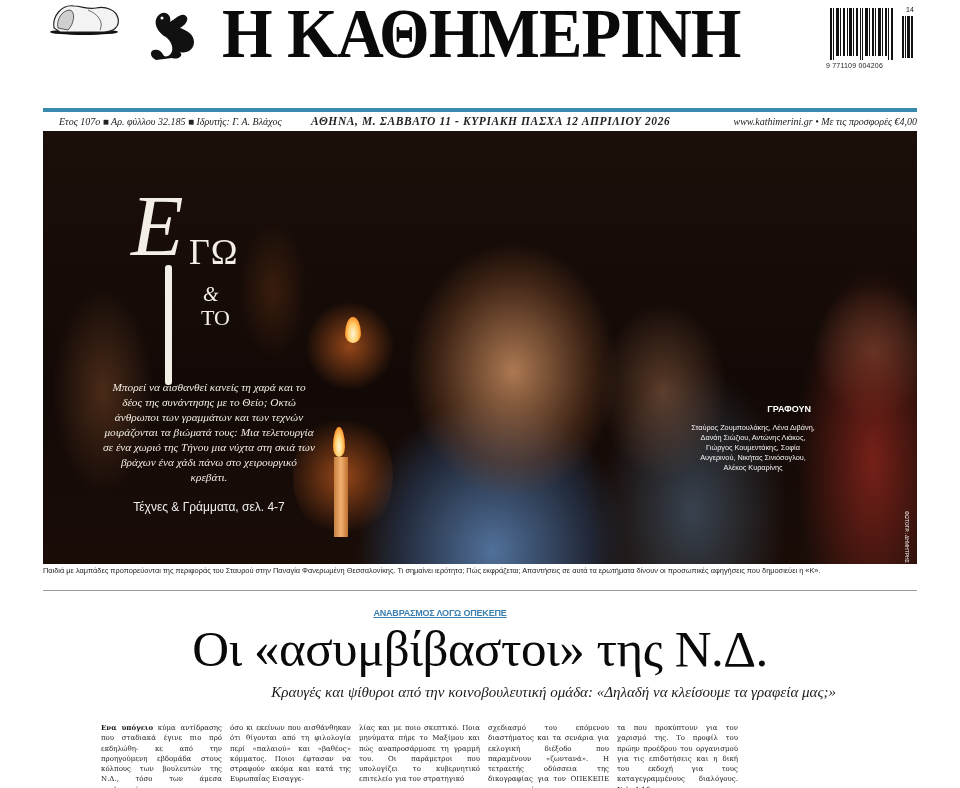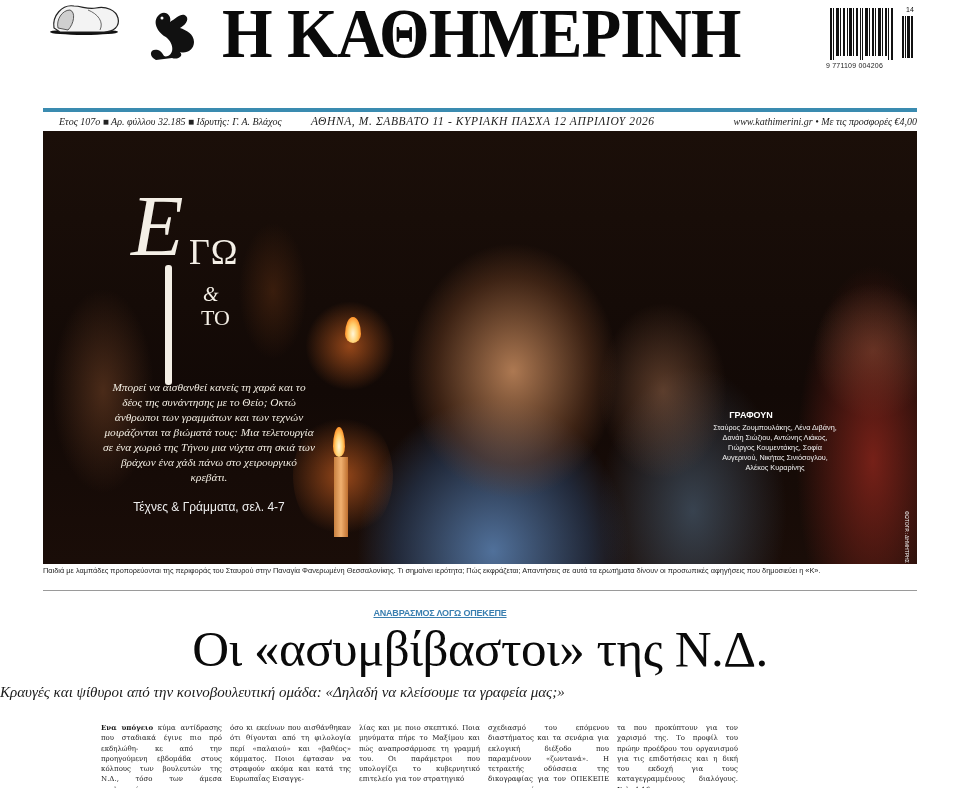--- a/index.html
+++ b/index.html
@@ -12,21 +12,21 @@
   .title { position: absolute; left: 222px; top: -6px; font-family: "Liberation Serif", serif; font-weight: bold; font-size: 70px; letter-spacing: -1px; color: #0a0a0a; line-height: 80px; white-space: nowrap; transform: scaleX(0.93); transform-origin: left top; }
   .subtitle { position: absolute; left: 0; width: 960px; top: 78px; text-align: center; font-size: 18px; color: #222; padding-left: 30px; }
   .barcode { position: absolute; left: 830px; top: 8px; width: 90px; height: 58px; }
   .barcode-bars { position: absolute; left: 0; top: 0; width: 90px; height: 52px; display: flex; align-items: stretch; }
   .barcode-num { position: absolute; left: -4px; top: 54px; font-family: "Liberation Sans", sans-serif; font-size: 7px; letter-spacing: 0.2px; color: #222; white-space: nowrap; }
   .barcode-issue { position: absolute; left: 76px; top: -2px; font-family: "Liberation Sans", sans-serif; font-size: 7px; }
 
   .rule-top { position: absolute; left: 43px; top: 108px; width: 874px; height: 4px; background: #3a8bb0; }
   .infobar { position: absolute; left: 43px; top: 114px; width: 874px; height: 16px; font-style: italic; font-size: 10px; color: #222; }
   .info-left { position: absolute; left: 16px; top: 2px; white-space: nowrap; }
-  .info-center { position: absolute; left: 268px; top: 1px; font-size: 11.5px; letter-spacing: 0.6px; white-space: nowrap; }
+  .info-center { position: absolute; left: 268px; top: 1px; font-size: 11.5px; letter-spacing: 0.6px; white-space: nowrap; font-weight: bold; }
   .info-right { position: absolute; right: 0; top: 2px; white-space: nowrap; }
 
   
   .hero { position: absolute; left: 43px; top: 131px; width: 874px; height: 433px; overflow: hidden;
     background:
       radial-gradient(ellipse 140px 170px at 470px 240px, rgba(200,140,95,0.85), rgba(120,70,40,0.4) 55%, transparent 75%),
       radial-gradient(ellipse 160px 180px at 450px 420px, rgba(90,130,180,0.85), rgba(40,60,90,0.6) 60%, transparent 85%),
       radial-gradient(ellipse 80px 110px at 620px 260px, rgba(150,100,70,0.55), transparent 80%),
       radial-gradient(ellipse 110px 170px at 650px 380px, rgba(70,90,110,0.7), transparent 85%),
       radial-gradient(ellipse 90px 230px at 830px 330px, rgba(150,40,30,0.75), transparent 85%),
@@ -42,32 +42,32 @@
   .hero-title { position: absolute; left: 88px; top: 52px; width: 140px; height: 210px; color: #f4efe6; font-family: "Liberation Serif", serif; }
   .ht-big-e { position: absolute; left: 0; top: 0; font-size: 86px; line-height: 86px; font-style: italic; }
   .ht-gw { position: absolute; left: 58px; top: 48px; font-size: 36px; letter-spacing: 1px; }
   .ht-amp { position: absolute; left: 72px; top: 100px; font-size: 20px; font-style: italic; }
   .ht-to { position: absolute; left: 70px; top: 122px; font-size: 22px; }
   .ht-bar { position: absolute; left: 34px; top: 82px; width: 7px; height: 120px; background: #f4efe6; border-radius: 3px; }
   .ht-ero { position: absolute; left: 44px; top: 150px; font-size: 40px; letter-spacing: 1px; }
 
   .hero-lede { position: absolute; left: 60px; top: 249px; width: 212px; text-align: center; font-style: italic; font-size: 11.3px; line-height: 15px; color: #f0ebe0; }
   .hero-ref { position: absolute; left: 60px; top: 369px; width: 212px; text-align: center; font-family: "Liberation Sans", sans-serif; font-size: 12px; color: #eee; }
-  .hero-credit-h { position: absolute; left: 648px; top: 279px; width: 120px; text-align: center; font-family: "Liberation Sans", sans-serif; font-weight: bold; font-size: 9px; color: #fff; }
-  .hero-credit { position: absolute; left: 645px; top: 292px; width: 130px; text-align: center; font-family: "Liberation Sans", sans-serif; font-size: 7.3px; line-height: 10px; color: #f3f3f3; margin-left: 22px; }
+  .hero-credit-h { position: absolute; left: 648px; top: 273px; width: 120px; text-align: right; font-family: "Liberation Sans", sans-serif; font-weight: bold; font-size: 9px; color: #fff; }
+  .hero-credit { position: absolute; left: 645px; top: 292px; width: 130px; text-align: center; font-family: "Liberation Sans", sans-serif; font-size: 7.3px; line-height: 10px; color: #f3f3f3; }
   .photo-credit { position: absolute; left: 861px; top: 380px; writing-mode: vertical-rl; font-family: "Liberation Sans", sans-serif; font-size: 5px; color: #eee; }
 
   .caption { position: absolute; left: 43px; top: 566px; width: 880px; font-family: "Liberation Sans", sans-serif; font-size: 7.4px; color: #222; white-space: nowrap; }
   .caption b { font-weight: normal; }
 
   .rule-mid { position: absolute; left: 43px; top: 590px; width: 874px; height: 1px; background: #9a9a9a; }
 
   .kicker { position: absolute; left: 0; width: 880px; top: 608px; text-align: center; font-family: "Liberation Sans", sans-serif; font-weight: bold; font-size: 9px; color: #3a7fb0; letter-spacing: -0.2px; text-decoration: underline; }
   .headline { position: absolute; left: 0; width: 960px; top: 617px; text-align: center; font-family: "Liberation Serif", serif; font-size: 51px; line-height: 64px; color: #0a0a0a; letter-spacing: -0.5px; }
-  .deck { position: absolute; left: 0; width: 836px; top: 684px; text-align: left; font-style: italic; font-size: 15px; color: #1a1a1a; }
+  .deck { position: absolute; left: 0; width: 836px; top: 684px; text-align: right; font-style: italic; font-size: 15px; color: #1a1a1a; }
 
   .body { position: absolute; left: 101px; top: 723px; width: 770px; display: flex; gap: 8px; }
   .col { width: 121px; font-family: "DejaVu Serif", serif; font-size: 7px; line-height: 10.3px; color: #1a1a1a; text-align: justify; }
   .col .lead { font-weight: bold; }
 </style>
 </head>
 <body>
 
 <div class="masthead">
   <svg class="logo-art" viewBox="0 0 160 64">

